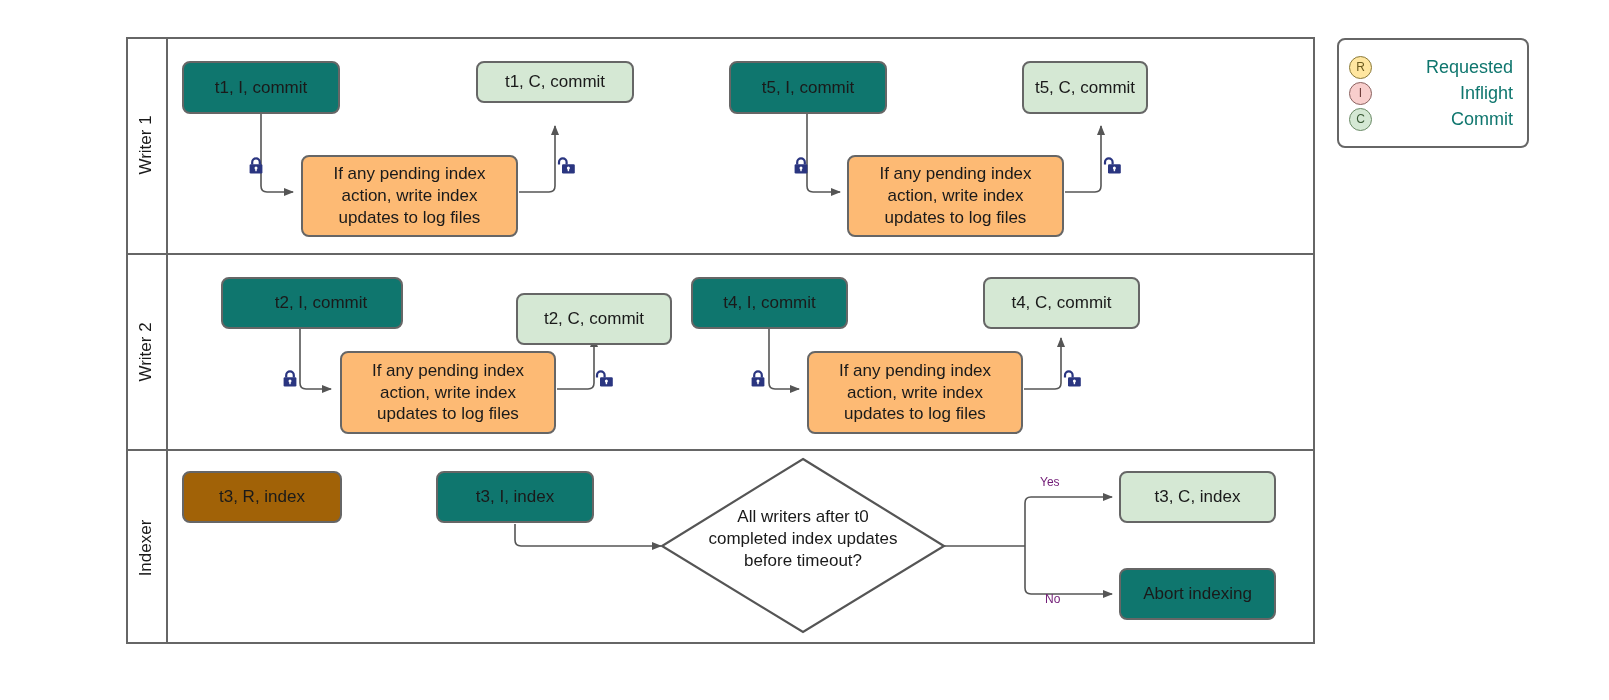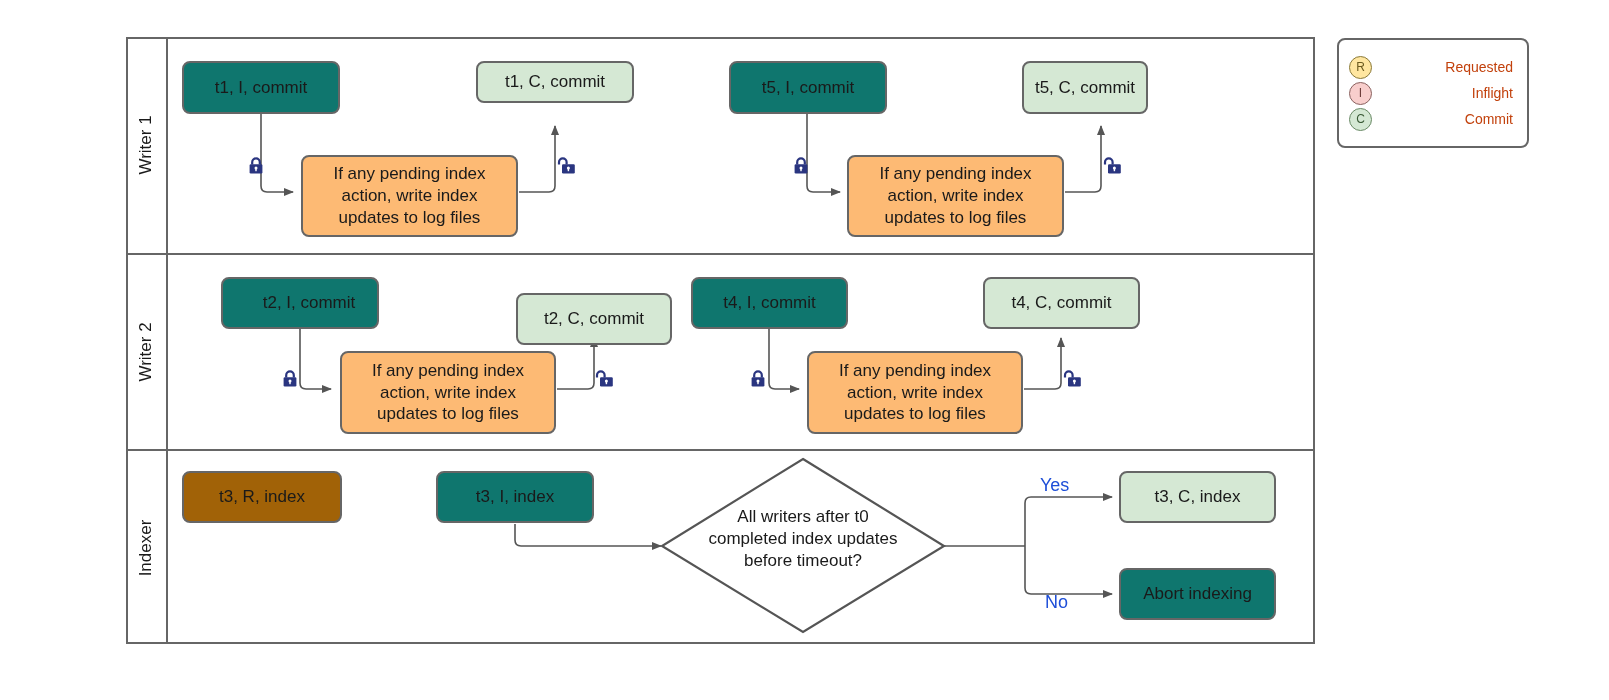--- a/index.html
+++ b/index.html
@@ -96,33 +96,33 @@
     color: #3d3d2e;
     flex: 0 0 auto;
     margin-right: 8px;
   }
   .badge-r { background: #ffe6a0; border-color: #8a7a3a; color: #6b5a1e; }
   .badge-i { background: #f8cecc; border-color: #8a6260; color: #6b3a38; }
   .badge-c { background: #d5e8d4; border-color: #6a8a66; color: #3a5a36; }
   .legend-text {
     flex: 1 1 auto;
     text-align: right;
-    font-size: 14px;
-    color: #c2410c;
+    font-size: 18px;
+    color: #0f766e;
     white-space: nowrap;
   }
   .lock {
     position: absolute;
     width: 20px;
     height: 20px;
   }
   .edge-label {
     position: absolute;
-    font-size: 18px;
-    color: #1d4ed8;
+    font-size: 12px;
+    color: #701a75;
     white-space: nowrap;
   }
   .diamond-text {
     position: absolute;
     text-align: center;
     font-size: 17px;
     line-height: 1.3;
     color: #1a1a1a;
   }
 </style>
@@ -193,21 +193,21 @@
   <div class="node fill-pink" style="left:729px; top:61px; width:158px; height:53px;">
     <span>t5, I, commit</span>
   </div>
   <div class="node fill-green" style="left:1022px; top:61px; width:126px; height:53px;">
     <span>t5, C, commit</span>
   </div>
   <div class="node fill-white" style="left:847px; top:155px; width:217px; height:82px;">
     <span>If any pending index action, write index updates to log files</span>
   </div>
 
-  <div class="node fill-pink" style="left:221px; top:277px; width:158px; height:52px;padding-left:24px;">
+  <div class="node fill-pink" style="left:221px; top:277px; width:182px; height:52px;padding-left:24px;">
     <span>t2, I, commit</span>
   </div>
   <div class="node fill-green" style="left:516px; top:293px; width:156px; height:52px;">
     <span>t2, C, commit</span>
   </div>
   <div class="node fill-white" style="left:340px; top:351px; width:216px; height:83px;">
     <span>If any pending index action, write index updates to log files</span>
   </div>
 
   <div class="node fill-pink" style="left:691px; top:277px; width:157px; height:52px;">

